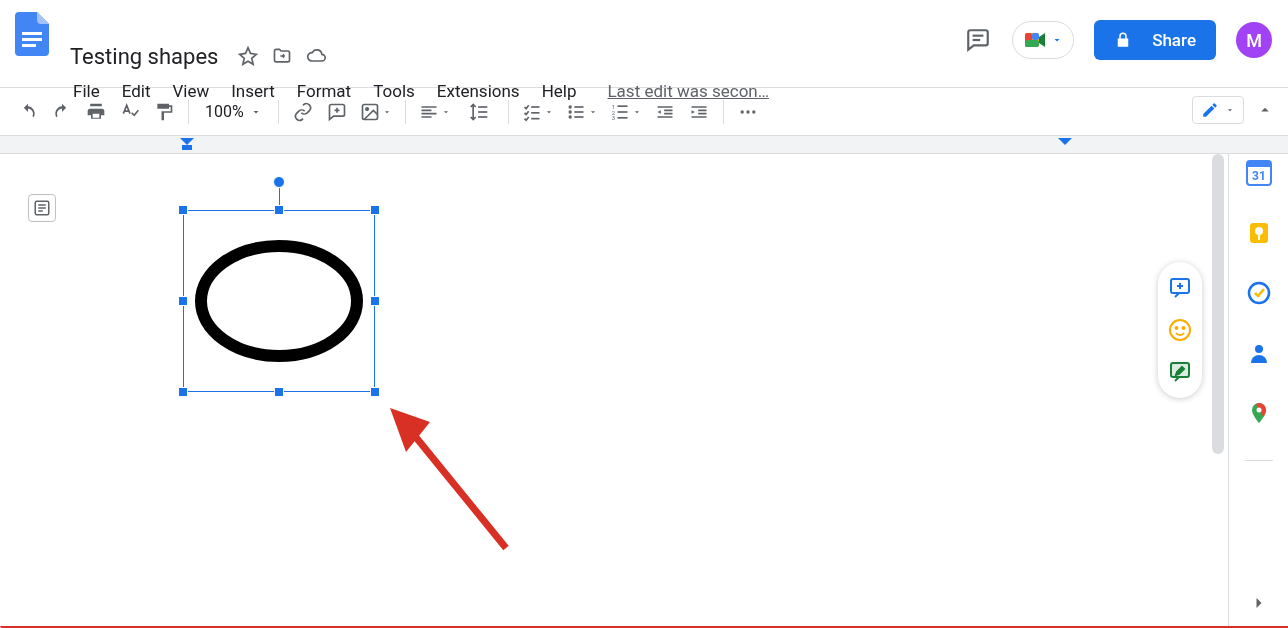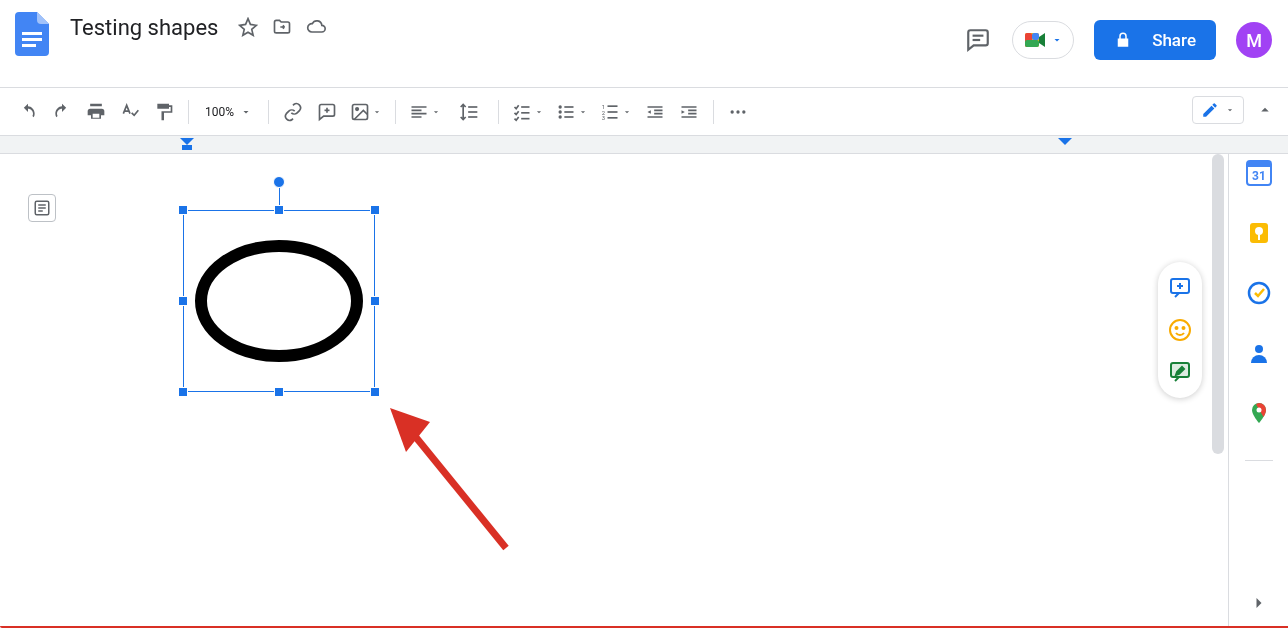--- a/index.html
+++ b/index.html
@@ -17,21 +17,21 @@
   .header-right { position: absolute; right: 16px; top: 20px; display: flex; align-items: center; gap: 20px; }
   .comment-hist-icon { width: 28px; height: 28px; color:#5f6368; display:flex; align-items:center; justify-content:center;}
   .meet-pill { display:flex; align-items:center; gap:4px; border:1px solid #dadce0; border-radius: 20px; padding: 6px 10px; }
   .share-btn { background:#1a73e8; color:#fff; border-radius:6px; padding:10px 20px; display:flex; align-items:center; gap:20px; font-size:17px; font-weight:500; cursor:pointer;}
   .avatar { width:36px; height:36px; border-radius:50%; background:#a142f4; color:#fff; display:flex; align-items:center; justify-content:center; font-size:18px; font-weight:500;}
 
   
   .toolbar { height: 48px; display:flex; align-items:center; padding: 0 12px; border-bottom: 1px solid #dadce0; gap: 2px; position:relative;}
   .tbtn { width: 32px; height: 32px; display:flex; align-items:center; justify-content:center; color:#5f6368; border-radius:4px; cursor:pointer;}
   .tsep { width:1px; height:24px; background:#dadce0; margin: 0 6px;}
-  .zoom { display:flex; align-items:center; gap:6px; font-size:12px; color:#202124; padding:0 8px; cursor:pointer;}
+  .zoom { display:flex; align-items:center; gap:6px; font-size:16px; color:#202124; padding:0 8px; cursor:pointer;}
   .toolbar-right { position:absolute; right:12px; top:8px; display:flex; align-items:center; gap:10px;}
   .editing-pill { display:flex; align-items:center; gap:6px; border:1px solid #dadce0; border-radius:4px; padding:4px 8px; color:#1a73e8;}
   .chev { width:22px; height:22px; color:#5f6368; display:flex; align-items:center; justify-content:center;}
 
   
   .ruler { height: 18px; background: #f1f3f4; border-bottom: 1px solid #dadce0; position:relative;}
   .ruler .marker-left { position:absolute; left:180px; top:2px; }
   .ruler .marker-right { position:absolute; left:1058px; top:2px; }
 
   
@@ -76,39 +76,50 @@
 <div class="header">
   <div class="docs-logo">
     <svg width="34" height="44" viewBox="0 0 34 44">
         <path d="M4 0h18l12 12v28a4 4 0 0 1-4 4H4a4 4 0 0 1-4-4V4a4 4 0 0 1 4-4z" fill="#4285f4"></path>
         <path d="M22 0l12 12H26a4 4 0 0 1-4-4V0z" fill="#a1c2fa"></path>
         <rect x="7" y="20" width="20" height="3" fill="#fff"></rect>
         <rect x="7" y="26" width="20" height="3" fill="#fff"></rect>
         <rect x="7" y="32" width="14" height="3" fill="#fff"></rect>
       </svg>
   </div>
-  <div style="display:flex; flex-direction:column;">
+  <div style="display:flex; flex-direction:column;margin-top:29px;">
     <div class="title-row">
       <span class="doc-title">Testing shapes</span>
       <span class="title-icon">
         <svg width="20" height="20" viewBox="0 0 24 24" fill="none" stroke="#5f6368" stroke-width="2">
             <path d="M12 2l2.9 6.9L22 10l-5.5 4.8L18.2 22 12 18.3 5.8 22l1.7-7.2L2 10l7.1-1.1z"></path>
           </svg>
       </span>
       <span class="title-icon">
         <svg width="22" height="22" viewBox="0 0 24 24" fill="none" stroke="#5f6368" stroke-width="2">
             <path d="M3 6a2 2 0 0 1 2-2h4l2 2h8a2 2 0 0 1 2 2v9a2 2 0 0 1-2 2H5a2 2 0 0 1-2-2V6z"></path>
             <path d="M10 12h5m0 0l-2-2m2 2l-2 2"></path>
           </svg>
       </span>
       <span class="title-icon">
         <svg width="22" height="22" viewBox="0 0 24 24" fill="none" stroke="#5f6368" stroke-width="2">
             <path d="M7 18a5 5 0 1 1 .6-9.97A6 6 0 0 1 19 10a4 4 0 0 1 0 8H7z"></path>
           </svg>
       </span>
+    </div>
+    <div class="menus">
+      <span class="menu-item">File</span>
+      <span class="menu-item">Edit</span>
+      <span class="menu-item">View</span>
+      <span class="menu-item">Insert</span>
+      <span class="menu-item">Format</span>
+      <span class="menu-item">Tools</span>
+      <span class="menu-item">Extensions</span>
+      <span class="menu-item">Help</span>
+      <span class="last-edit">Last edit was secon…</span>
     </div>
   </div>
 
   <div class="header-right">
     <span class="comment-hist-icon">
       <svg width="26" height="26" viewBox="0 0 24 24" fill="none" stroke="#5f6368" stroke-width="2">
           <path d="M21 15a2 2 0 0 1-2 2H8l-5 4V5a2 2 0 0 1 2-2h14a2 2 0 0 1 2 2z"></path>
           <line x1="7" y1="8" x2="17" y2="8"></line>
           <line x1="7" y1="12" x2="14" y2="12"></line>
         </svg>

